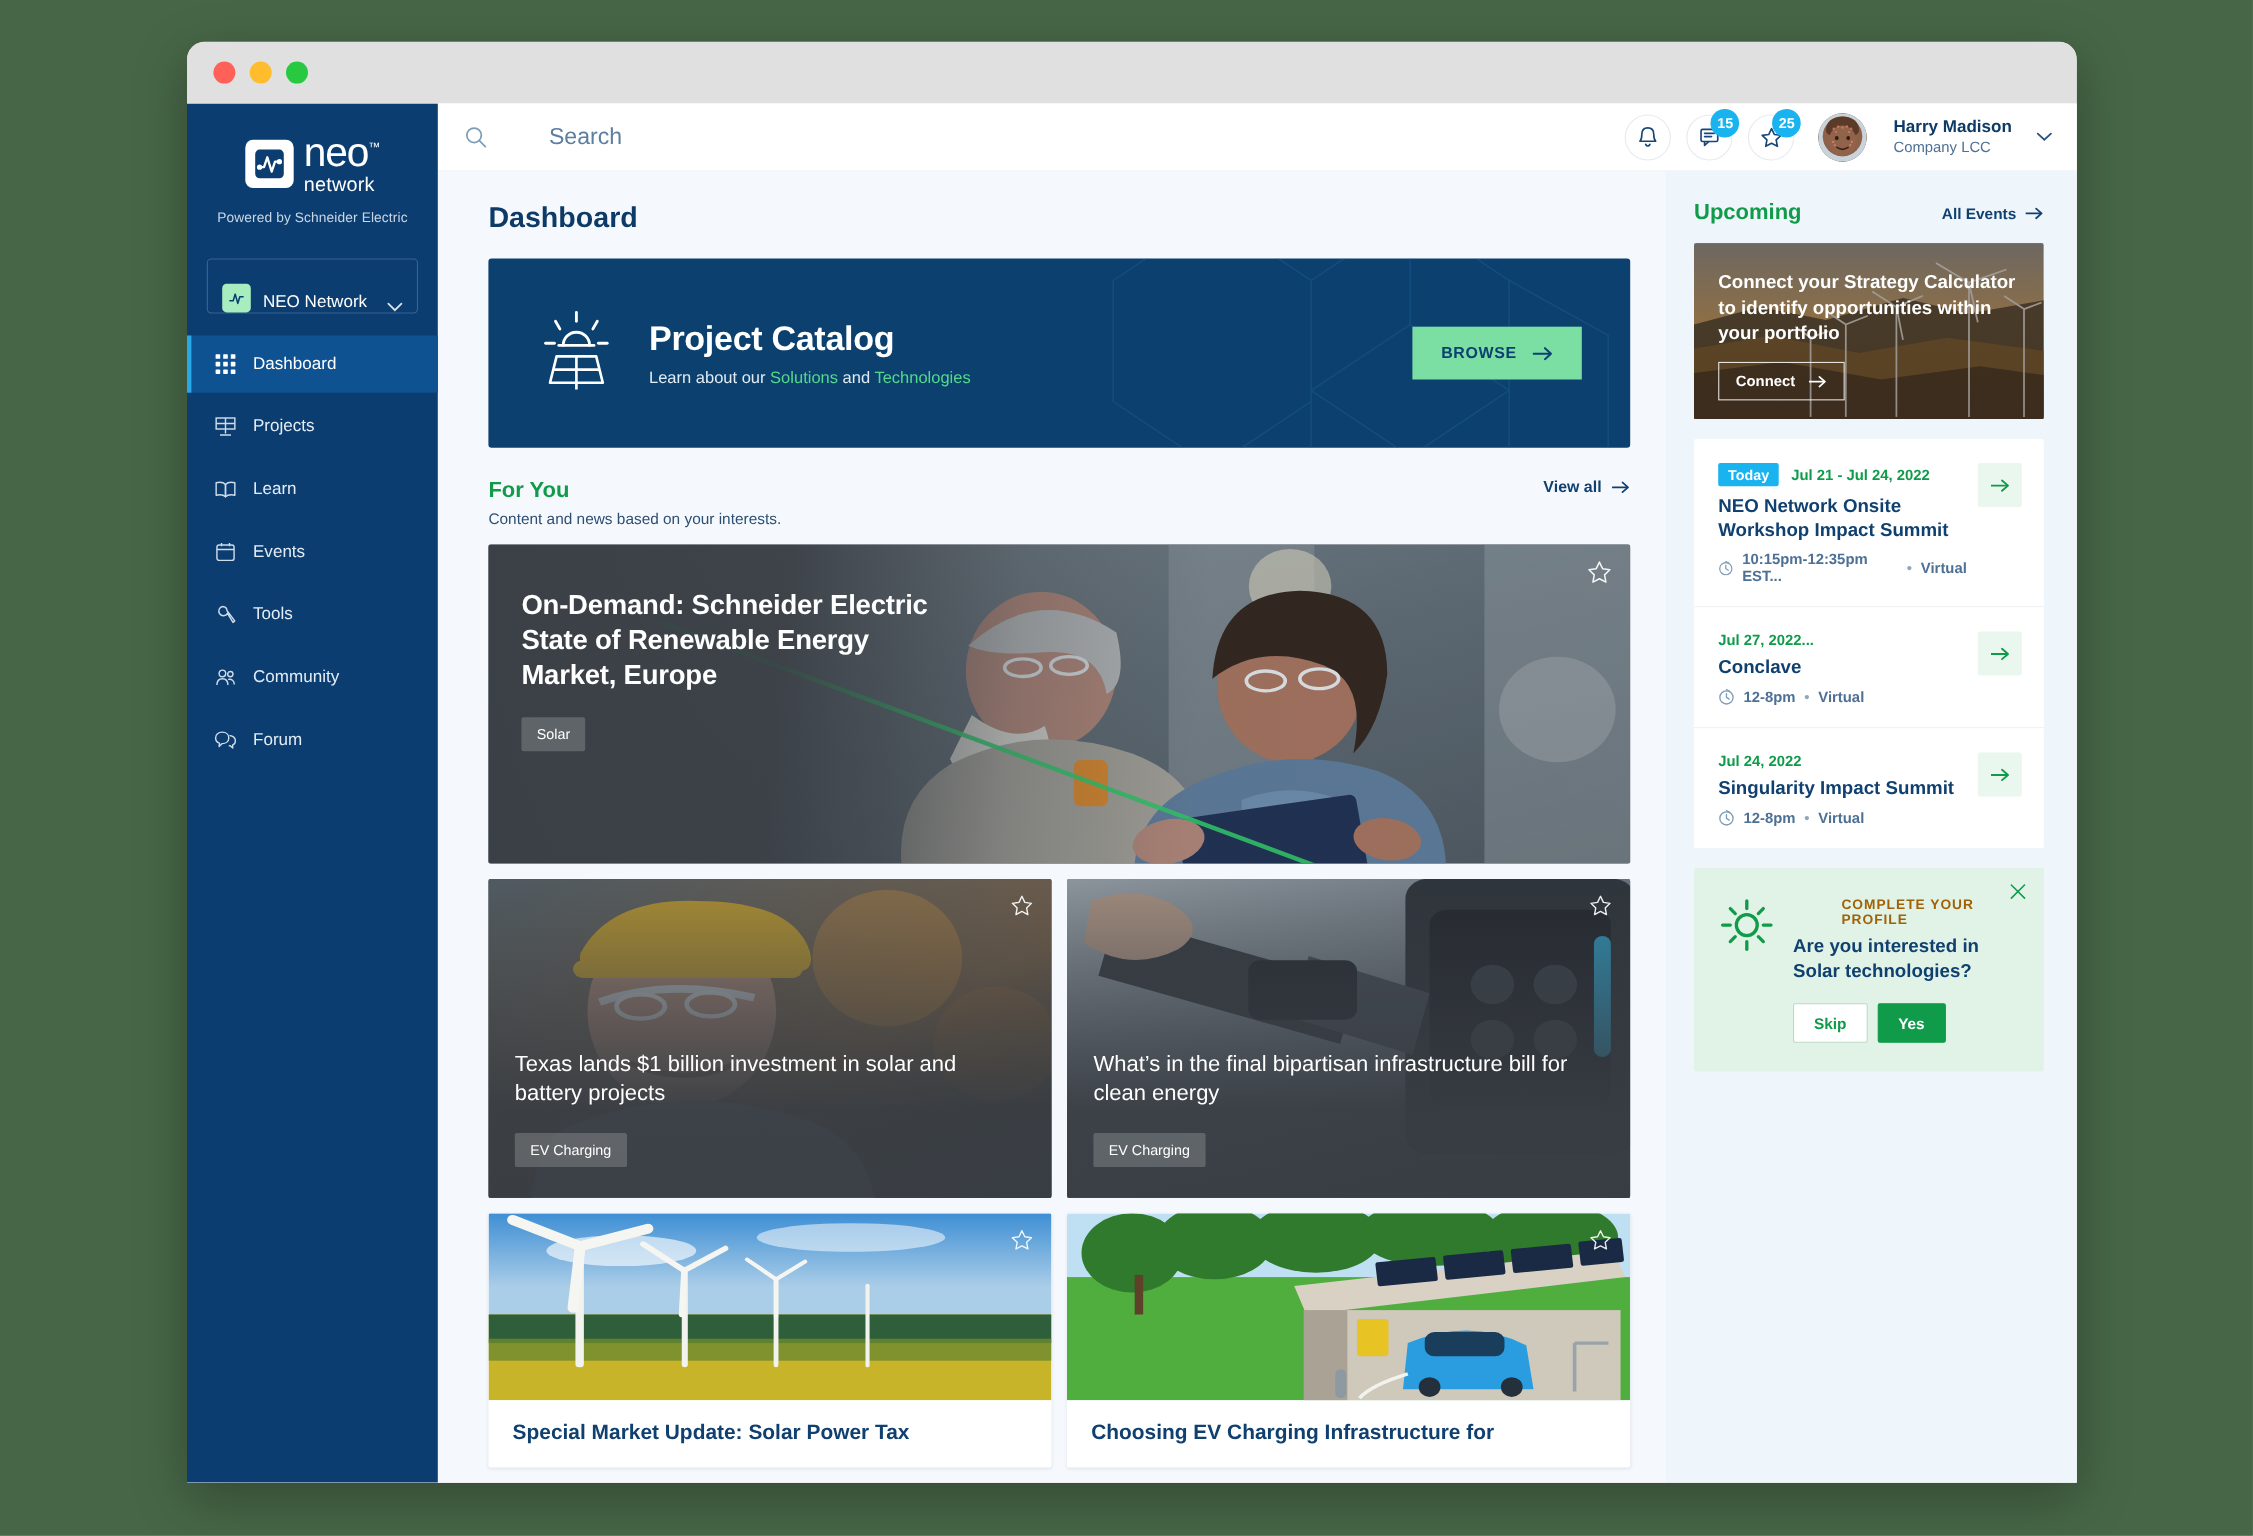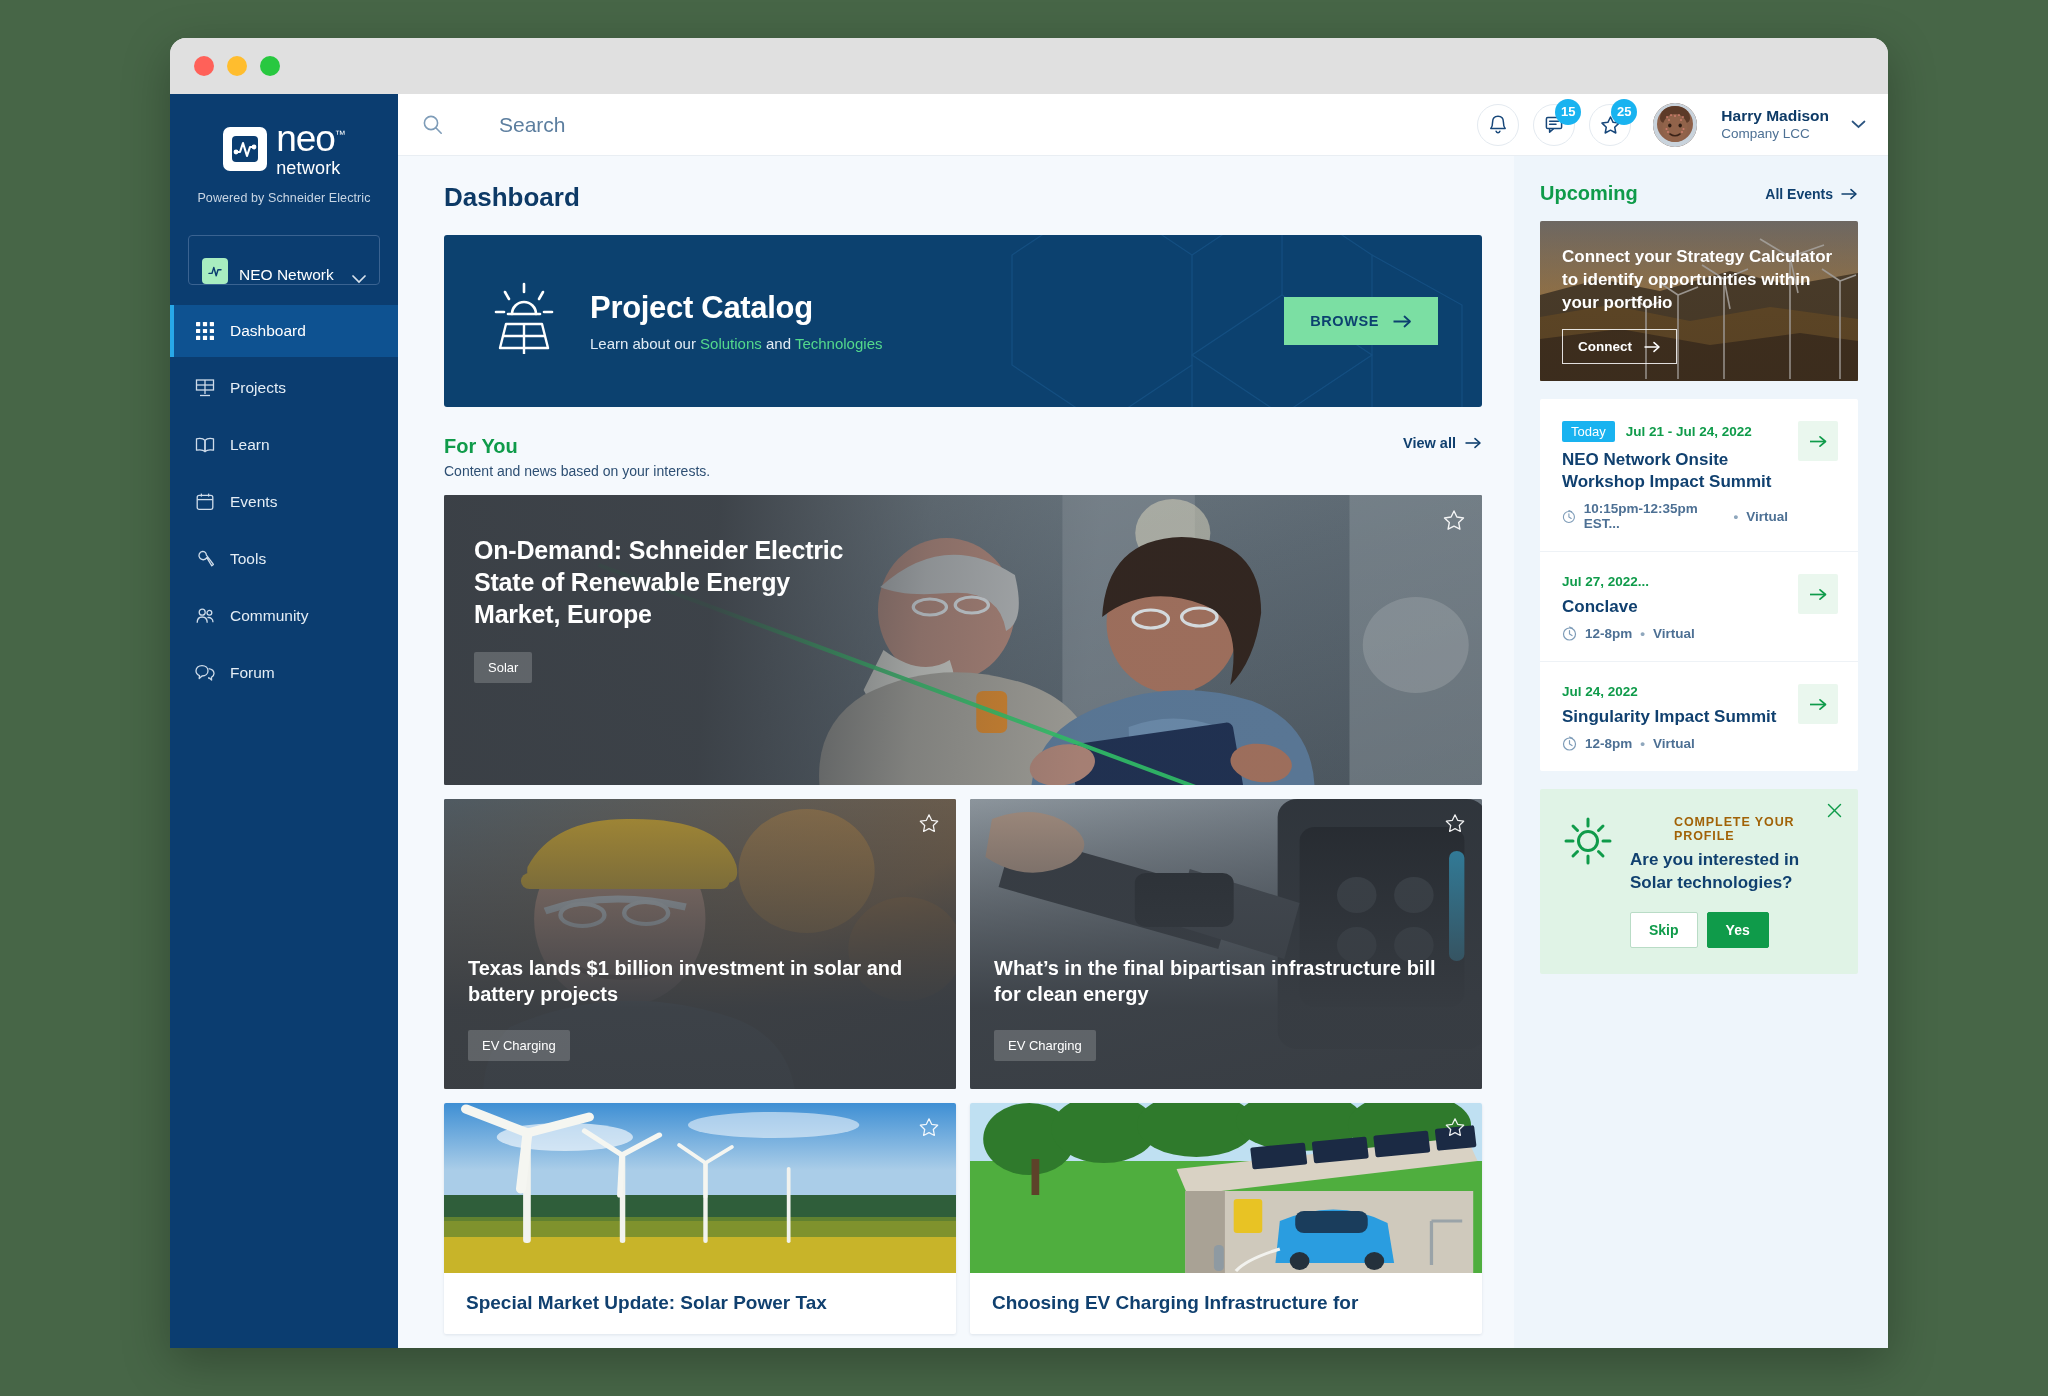--- a/index.html
+++ b/index.html
@@ -176,21 +176,21 @@
   .card-row { display: flex; gap: 14px; margin-top: 14px; }
   .mcard {
     flex: 1; height: 290px; position: relative; overflow: hidden; border-radius: 2px;
     background: #4b5158;
   }
   .mcard-overlay {
     position: absolute; inset: 0;
     background: linear-gradient(180deg, rgba(56,61,67,0.35) 0%, rgba(56,61,67,0.72) 45%, rgba(56,61,67,0.95) 72%, rgba(56,61,67,0.97) 100%);
   }
   .mcard-inner { position: absolute; left: 24px; bottom: 28px; right: 40px; z-index: 3; }
-  .mcard-title { color: #fff; font-size: 20px; font-weight: bold; line-height: 1.33; }
+  .mcard-title { color: #fff; font-size: 20px; font-weight: normal; line-height: 1.33; }
 
   .bcard {
     flex: 1; background: #fff; border-radius: 2px; overflow: hidden; position: relative;
     box-shadow: 0 1px 3px rgba(20,50,80,0.1);
   }
   .bcard-img { height: 170px; position: relative; }
   .bcard-body { padding: 18px 22px; }
   .bcard-title { color: #10406f; font-size: 19px; font-weight: bold; line-height: 1.3; }
 
   
@@ -214,21 +214,21 @@
   }
 
   .events { background: #fff; margin-top: 18px; border-radius: 2px; }
   .event {
     padding: 22px 20px 20px 22px; border-bottom: 1px solid #eef2f6;
     display: flex; align-items: flex-start; gap: 10px;
   }
   .event:last-child { border-bottom: none; }
   .event-main { flex: 1; min-width: 0; }
   .evt-date-row { display: flex; align-items: center; gap: 11px; margin-bottom: 7px; }
-  .today-pill { background: #19b3f0; color: #fff; font-size: 13px; font-weight: normal; padding: 3px 9px; border-radius: 2px; }
+  .today-pill { background: #19b3f0; color: #fff; font-size: 13px; font-weight: bold; padding: 3px 9px; border-radius: 2px; }
   .evt-date { color: #0f9b4a; font-size: 13.5px; font-weight: bold; }
   .evt-name { color: #10406f; font-size: 17px; font-weight: bold; line-height: 1.3; }
   .evt-meta { display: flex; align-items: center; gap: 8px; margin-top: 8px; color: #4d7094; font-size: 13.5px; font-weight: bold; }
   .evt-dot { color: #8fa7bd; }
   .evt-go {
     width: 40px; height: 40px; background: #eaf7ee; border-radius: 2px;
     display: flex; align-items: center; justify-content: center; cursor: pointer; flex: 0 0 40px;
   }
 
   .profile-card {

